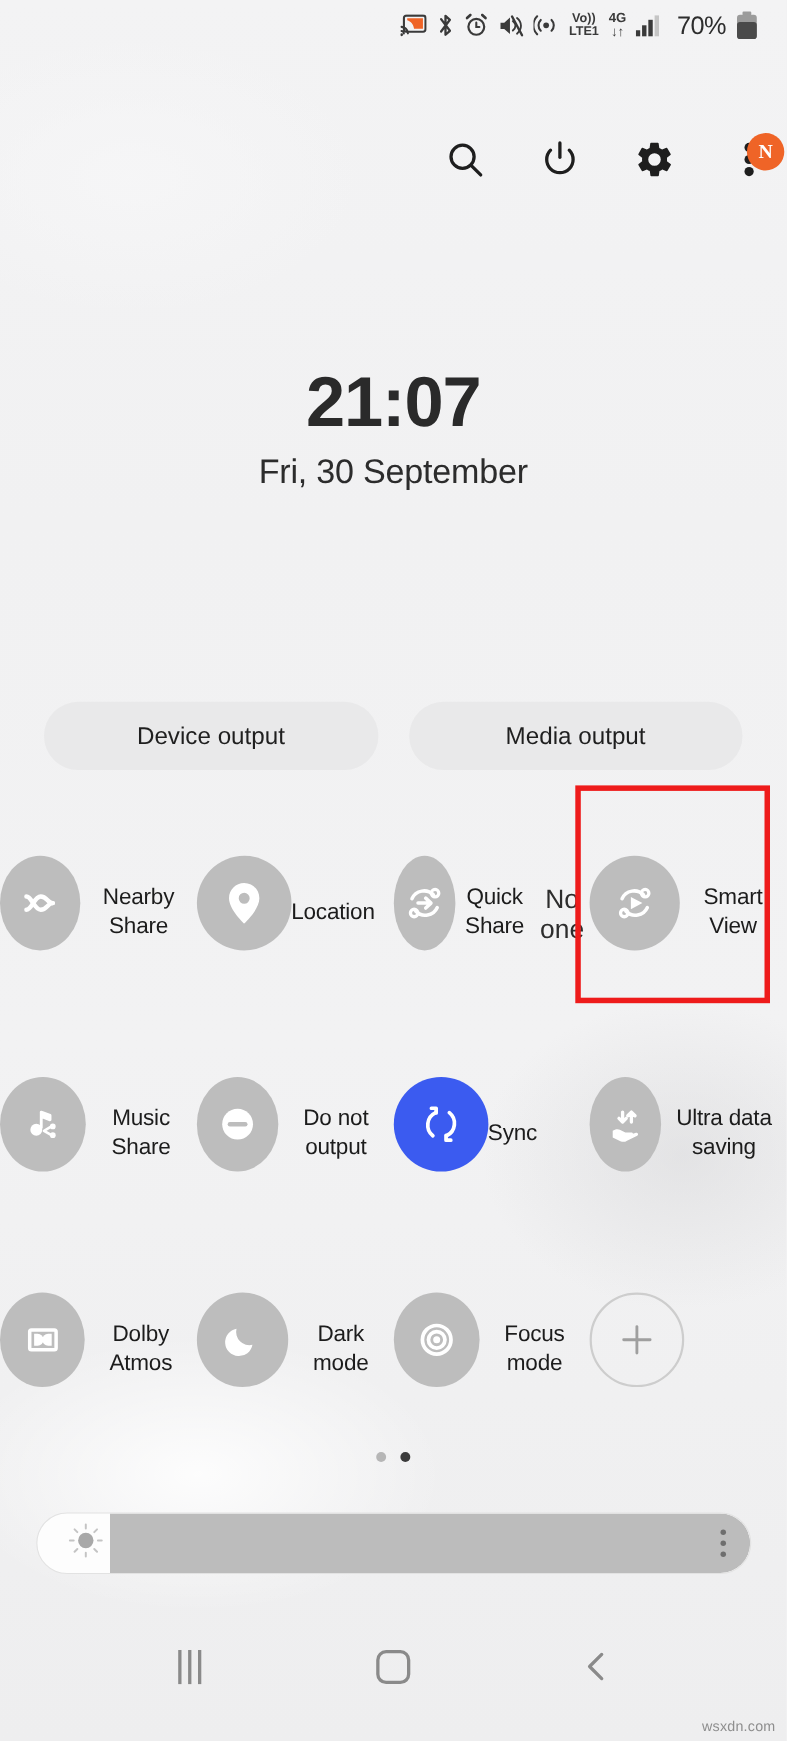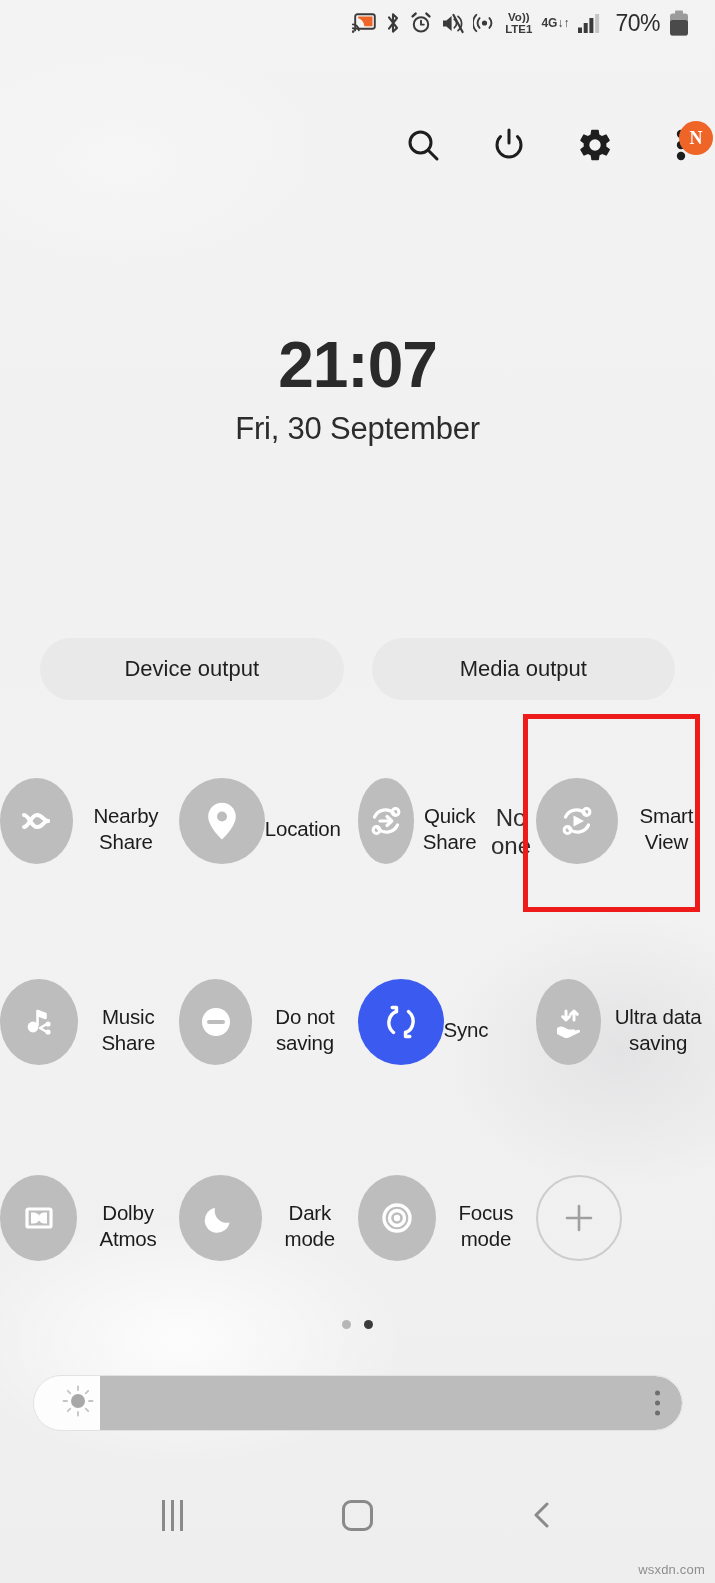--- a/index.html
+++ b/index.html
@@ -21,21 +21,21 @@
 
   
   .statusbar {
     position: absolute; top: 0; left: 0; right: 0; height: 46px;
     display: flex; align-items: center; justify-content: flex-end;
     padding-right: 26px; gap: 9px;
     color: #3a3a3a;
   }
   .sb-ic { display: flex; align-items: center; justify-content: center; }
   .sb-volte { display:flex; flex-direction: column; align-items:center; font-size:11.5px; font-weight:700; line-height:1.05; }
-  .sb-4g { display:flex; flex-direction: row; align-items:center; font-size:12px; font-weight:700; line-height:1.05;}
+  .sb-4g { display:flex; flex-direction: column; align-items:center; font-size:12px; font-weight:700; line-height:1.05;}
   .battery-pct { font-size: 23px; font-weight: 400; letter-spacing: -0.5px; color:#2d2d2d; margin-left:2px;}
 
   
   .header {
     position: absolute; top: 108px; left: 0; right: 0; height: 74px;
     display: flex; align-items: center; justify-content: flex-end;
     padding-right: 12px; gap: 42px;
   }
   .hdr-btn { width: 44px; height: 44px; display:flex; align-items:center; justify-content:center; position: relative; }
   .badge-n {
@@ -311,21 +311,21 @@
         </div>
         <div class="tlabel">Music Share</div>
       </div>
       <div class="cell">
         <div class="circ">
           <svg width="46" height="46" viewBox="0 0 46 46">
             <circle cx="23" cy="23" r="14" fill="#fff"></circle>
             <rect x="14" y="21" width="18" height="4" rx="2" fill="#bdbdbd"></rect>
           </svg>
         </div>
-        <div class="tlabel">Do not saving</div>
+        <div class="tlabel">Do not output</div>
       </div>
       <div class="cell">
         <div class="circ on">
           <svg width="48" height="48" viewBox="0 0 48 48">
             <path d="M19 13.5a12.5 12.5 0 0 0-2.5 21" fill="none" stroke="#fff" stroke-width="3.4" stroke-linecap="round"></path>
             <path d="M29 34.5a12.5 12.5 0 0 0 2.5-21" fill="none" stroke="#fff" stroke-width="3.4" stroke-linecap="round"></path>
             <path d="M19.5 13.8v-4.3h-4.3" fill="none" stroke="#fff" stroke-width="3.4" stroke-linecap="round" stroke-linejoin="round"></path>
             <path d="M28.5 34.2v4.3h4.3" fill="none" stroke="#fff" stroke-width="3.4" stroke-linecap="round" stroke-linejoin="round"></path>
           </svg>
         </div>

